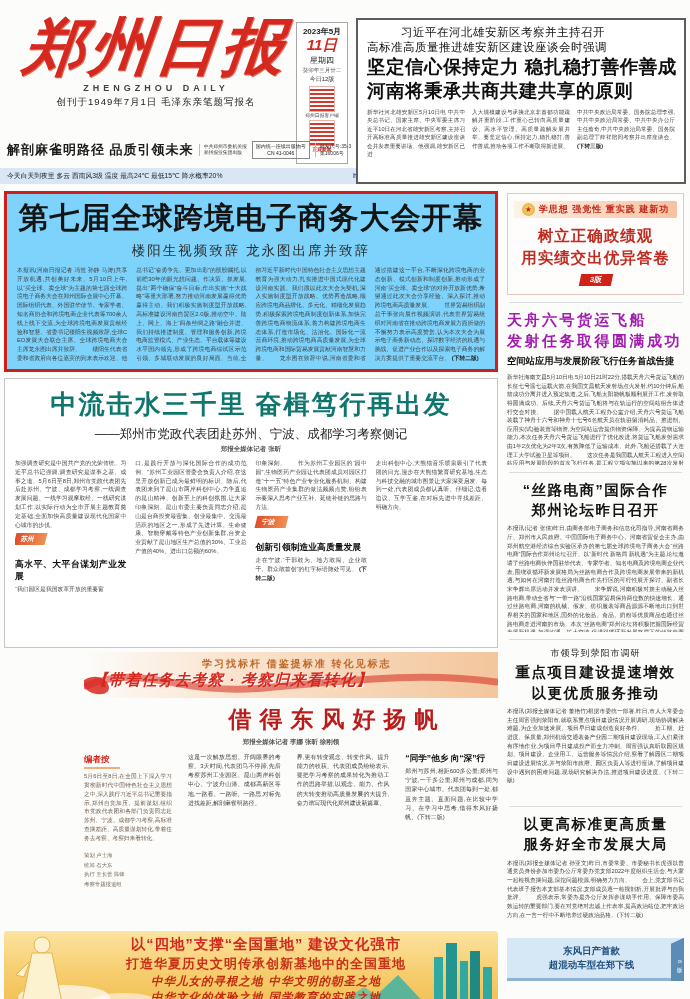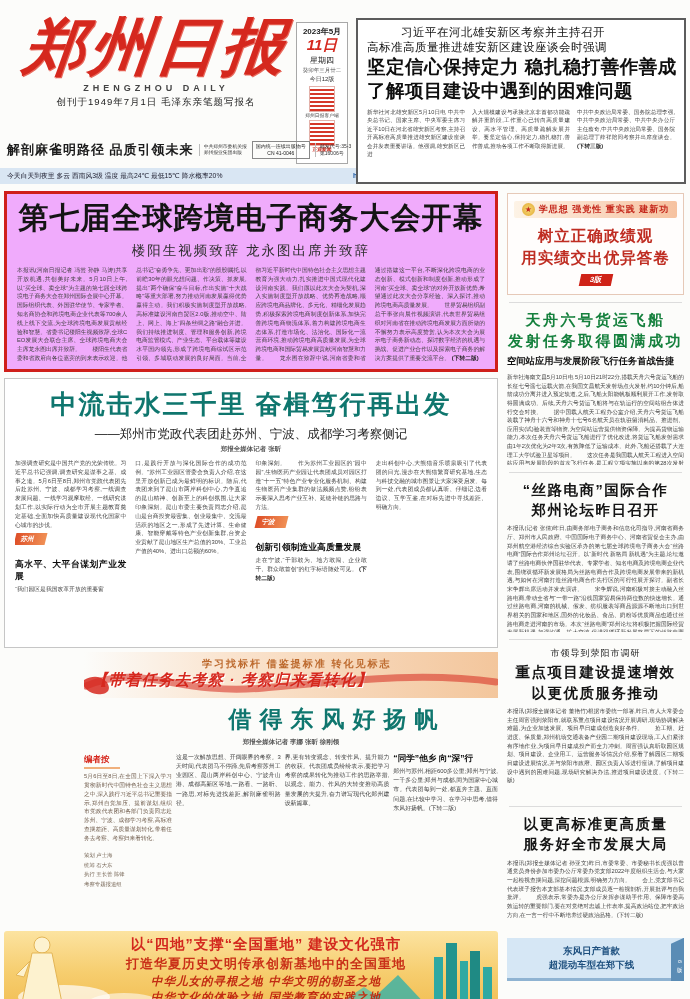--- a/index.html
+++ b/index.html
@@ -46,21 +46,21 @@
   .xa-cols { display:flex; gap:7px; margin-top:5px; height:62px; overflow:hidden; }
   .xa-col { flex:1; font-size:5.6px; line-height:1.5; color:#404040; text-align:justify; word-break:break-all; }
   .jump { font-weight:bold; color:#222; }
 
   
   .main { display:flex; gap:9px; padding:3px 4px 0 4px; }
   .left { width:494px; flex:none; }
   .right { flex:1; min-width:0; padding:2px 2px 0 0; }
 
   
-  .lead-box { border:3px solid #cf1f1a; background:#f0abfc; padding:4px 10px 7px; margin-bottom:6px; }
+  .lead-box { border:3px solid #cf1f1a; background:#7dd3fc; padding:4px 10px 7px; margin-bottom:6px; }
   .lead-h1 { font-size:30px; font-weight:900; text-align:center; letter-spacing:1px; color:#141414; white-space:nowrap; }
   .lead-h2 { font-size:13.5px; text-align:center; color:#2e2e2e; margin:3px 0 6px; letter-spacing:2px; }
   .cols4 { display:flex; gap:9px; overflow:hidden; }
   .lead-box .cols4 { height:96px; }
   .bcol { flex:1; min-width:0; font-size:5.8px; line-height:1.52; color:#3f3f3f; text-align:justify; word-break:break-all; }
 
   
   .mid-box { border:1px solid #c6c6c6; background:#fff; padding:8px 10px 6px; margin-bottom:4px; }
   .mid-h1 { font-size:26px; font-weight:700; text-align:center; letter-spacing:2px; color:#0f766e; white-space:nowrap; }
   .mid-h2 { font-size:12.5px; text-align:center; color:#222; margin:4px 0 2px; }
@@ -70,24 +70,24 @@
              font-weight:bold; padding:1px 12px 1px 6px; margin:4px 0 2px; transform:skewX(-14deg); }
   .col-sub { font-size:8.8px; font-weight:bold; color:#0d0d0d; margin:12px 0 3px; line-height:1.3; }
 
   
   .feature-sec { margin-left:80px; width:414px; }
   .feat-banner { position:relative; height:46px; background:linear-gradient(90deg,rgba(255,255,255,0),#fae4cf 35%,#f3c69c);
                  overflow:hidden; margin-bottom:2px; }
   .fb1 { position:absolute; left:118px; top:5px; font-size:10px; font-weight:bold; color:#b9005e0; color:#bd6a2e; letter-spacing:2px; }
   .fb2 { position:absolute; left:8px; top:18px; font-size:15.5px; font-weight:900; font-style:italic; color:#d6281e;
          letter-spacing:1px; text-shadow:1px 1px 0 #ffffff; white-space:nowrap; }
-  .feat-h1 { margin-left:92px; text-align:center; font-size:23px; font-weight:900; letter-spacing:8px; color:#0f766e;
+  .feat-h1 { margin-left:92px; text-align:center; font-size:23px; font-weight:900; letter-spacing:8px; color:#b91c1c;
              margin-top:6px; white-space:nowrap; }
   .feat-by { margin-left:92px; text-align:center; font-size:6.5px; font-weight:bold; color:#555; margin:3px 0 6px; }
-  .feat-body { display:flex; gap:4px; height:172px; overflow:hidden; }
+  .feat-body { display:flex; gap:16px; height:172px; overflow:hidden; }
   .edit-col { width:88px; flex:none; font-size:5.7px; color:#6b5747; line-height:1.55; }
   .edit-tag { color:#d6281e; font-weight:bold; font-size:8.5px; display:inline-block;
               border-bottom:2px solid #f0b07c; padding:0 10px 1px 0; margin-bottom:3px; }
   .edit-text { text-align:justify; word-break:break-all; }
   .credits { margin-top:8px; font-size:5.4px; color:#7a6a5a; line-height:1.8; }
   .fcol { flex:1; min-width:0; font-size:5.9px; line-height:1.55; color:#3d3d3d; text-align:justify; word-break:break-all; }
   .fcol-sub { font-size:8.6px; font-weight:bold; color:#0d0d0d; margin-bottom:3px; line-height:1.3; }
 
   
   .gold-banner { position:relative; height:76px; margin-top:6px; border-radius:3px; overflow:hidden;
@@ -104,21 +104,21 @@
   .study-box { border:1px solid #e6c9b8; background:#fffdfc; padding:7px 6px 8px; text-align:center; }
   .study-banner { display:flex; align-items:center; justify-content:center; gap:4px;
                   background:linear-gradient(90deg,#fdf3e6,#f8cfb4 70%,#f6c2a0); border-radius:2px;
                   padding:2px 0; margin-bottom:7px; }
   .emblem { width:13px; height:13px; border-radius:50%; background:radial-gradient(#f9dc7c,#dfa62e);
             color:#c5281c; font-size:8px; line-height:13px; text-align:center; flex:none; }
   .study-banner-text { color:#c5281c; font-weight:bold; font-size:9px; letter-spacing:1px; white-space:nowrap; }
   .study-h { font-size:15.5px; font-weight:900; color:#bf2d22; line-height:1.4; letter-spacing:1px; white-space:nowrap; }
   .page-tag { display:inline-block; background:#cf2318; color:#fff; font-size:7.5px; font-weight:bold;
               padding:1px 10px; margin-top:6px; transform:skewX(-12deg); }
-  .r-h-red { font-size:15px; font-weight:900; color:#15803d; text-align:center; letter-spacing:2.5px;
+  .r-h-red { font-size:15px; font-weight:900; color:#a21caf; letter-spacing:2.5px;
              line-height:1.35; white-space:nowrap; }
   .r-sub { font-size:9.3px; font-weight:bold; color:#101010; text-align:left; margin:4px 0 5px; white-space:nowrap; }
   .r-h-blk { font-size:14.5px; font-weight:900; color:#141414; text-align:center; letter-spacing:1.5px;
              line-height:1.4; white-space:nowrap; }
   .r-kicker { font-size:9px; color:#222; text-align:center; margin-bottom:2px; letter-spacing:1px; }
   .r-body { font-size:5.7px; line-height:1.52; color:#404040; text-align:justify; word-break:break-all;
             overflow:hidden; margin-top:4px; }
   .h-tz { height:92px; } .h-silk { height:108px; } .h-yy { height:92px; } .h-hi { height:70px; }
   .df-box { position:relative; margin-top:9px; background:#d6e7f5; border-bottom:3px solid #8fb3d2;
             padding:6px 16px 6px 8px; }
@@ -169,21 +169,21 @@
 
     <div class="weather-row">
       <span class="weather">今天白天到夜里 多云 西南风3级 温度 最高24℃ 最低15℃ 降水概率20%</span>
       <span class="site">http://www.zynews.cn 新闻热线:67655551</span>
     </div>
 
     <div class="xiongan-box">
       <div class="xa-k1">习近平在河北雄安新区考察并主持召开</div>
       <div class="xa-k2">高标准高质量推进雄安新区建设座谈会时强调</div>
       <div class="xa-h">坚定信心保持定力 稳扎稳打善作善成</div>
-      <div class="xa-h">了解项目建设中遇到的困难问题</div>
+      <div class="xa-h">河南将秉承共商共建共享的原则</div>
       <div class="xa-cols">
         <div class="xa-col">新华社河北雄安新区5月10日电 中共中央总书记、国家主席、中央军委主席习近平10日在河北省雄安新区考察,主持召开高标准高质量推进雄安新区建设座谈会并发表重要讲话。他强调,雄安新区已进</div>
         <div class="xa-col">入大规模建设与承接北京非首都功能疏解并重阶段,工作重心已转向高质量建设、高水平管理、高质量疏解发展并举。要坚定信心,保持定力,稳扎稳打,善作善成,推动各项工作不断取得新进展。</div>
         <div class="xa-col">
           <span>中共中央政治局常委、国务院总理李强,中共中央政治局常委、中共中央办公厅主任蔡奇,中共中央政治局常委、国务院副总理丁薛祥陪同考察并出席座谈会。</span>
           <span class="jump">(下转三版)</span>
         </div>
       </div>
     </div>
   </div>

